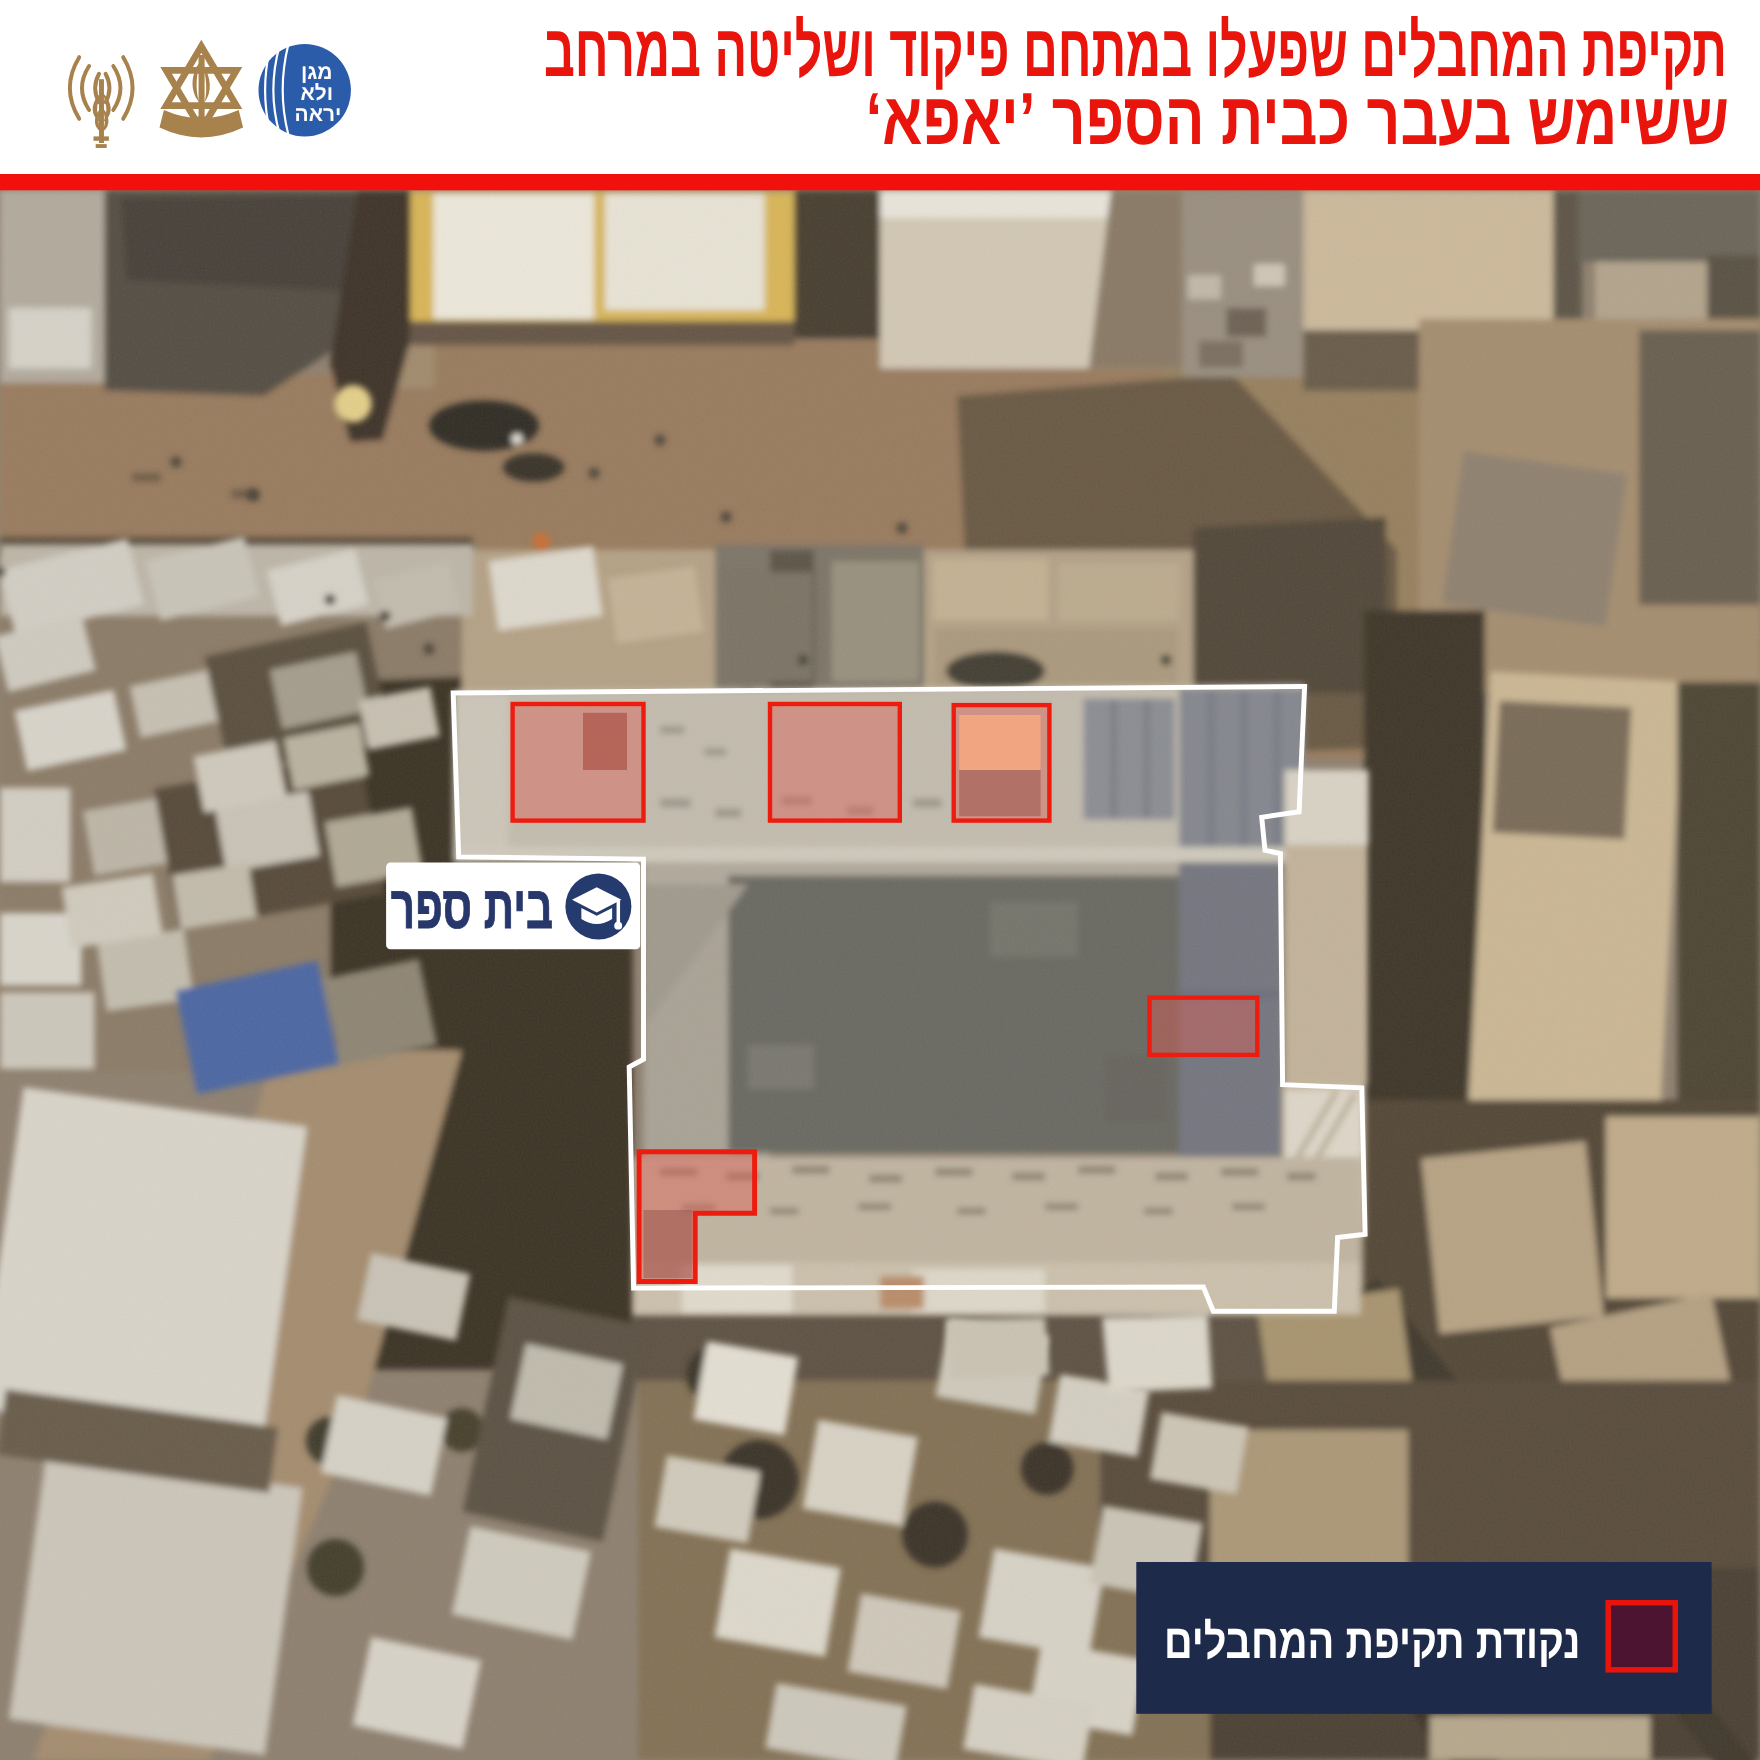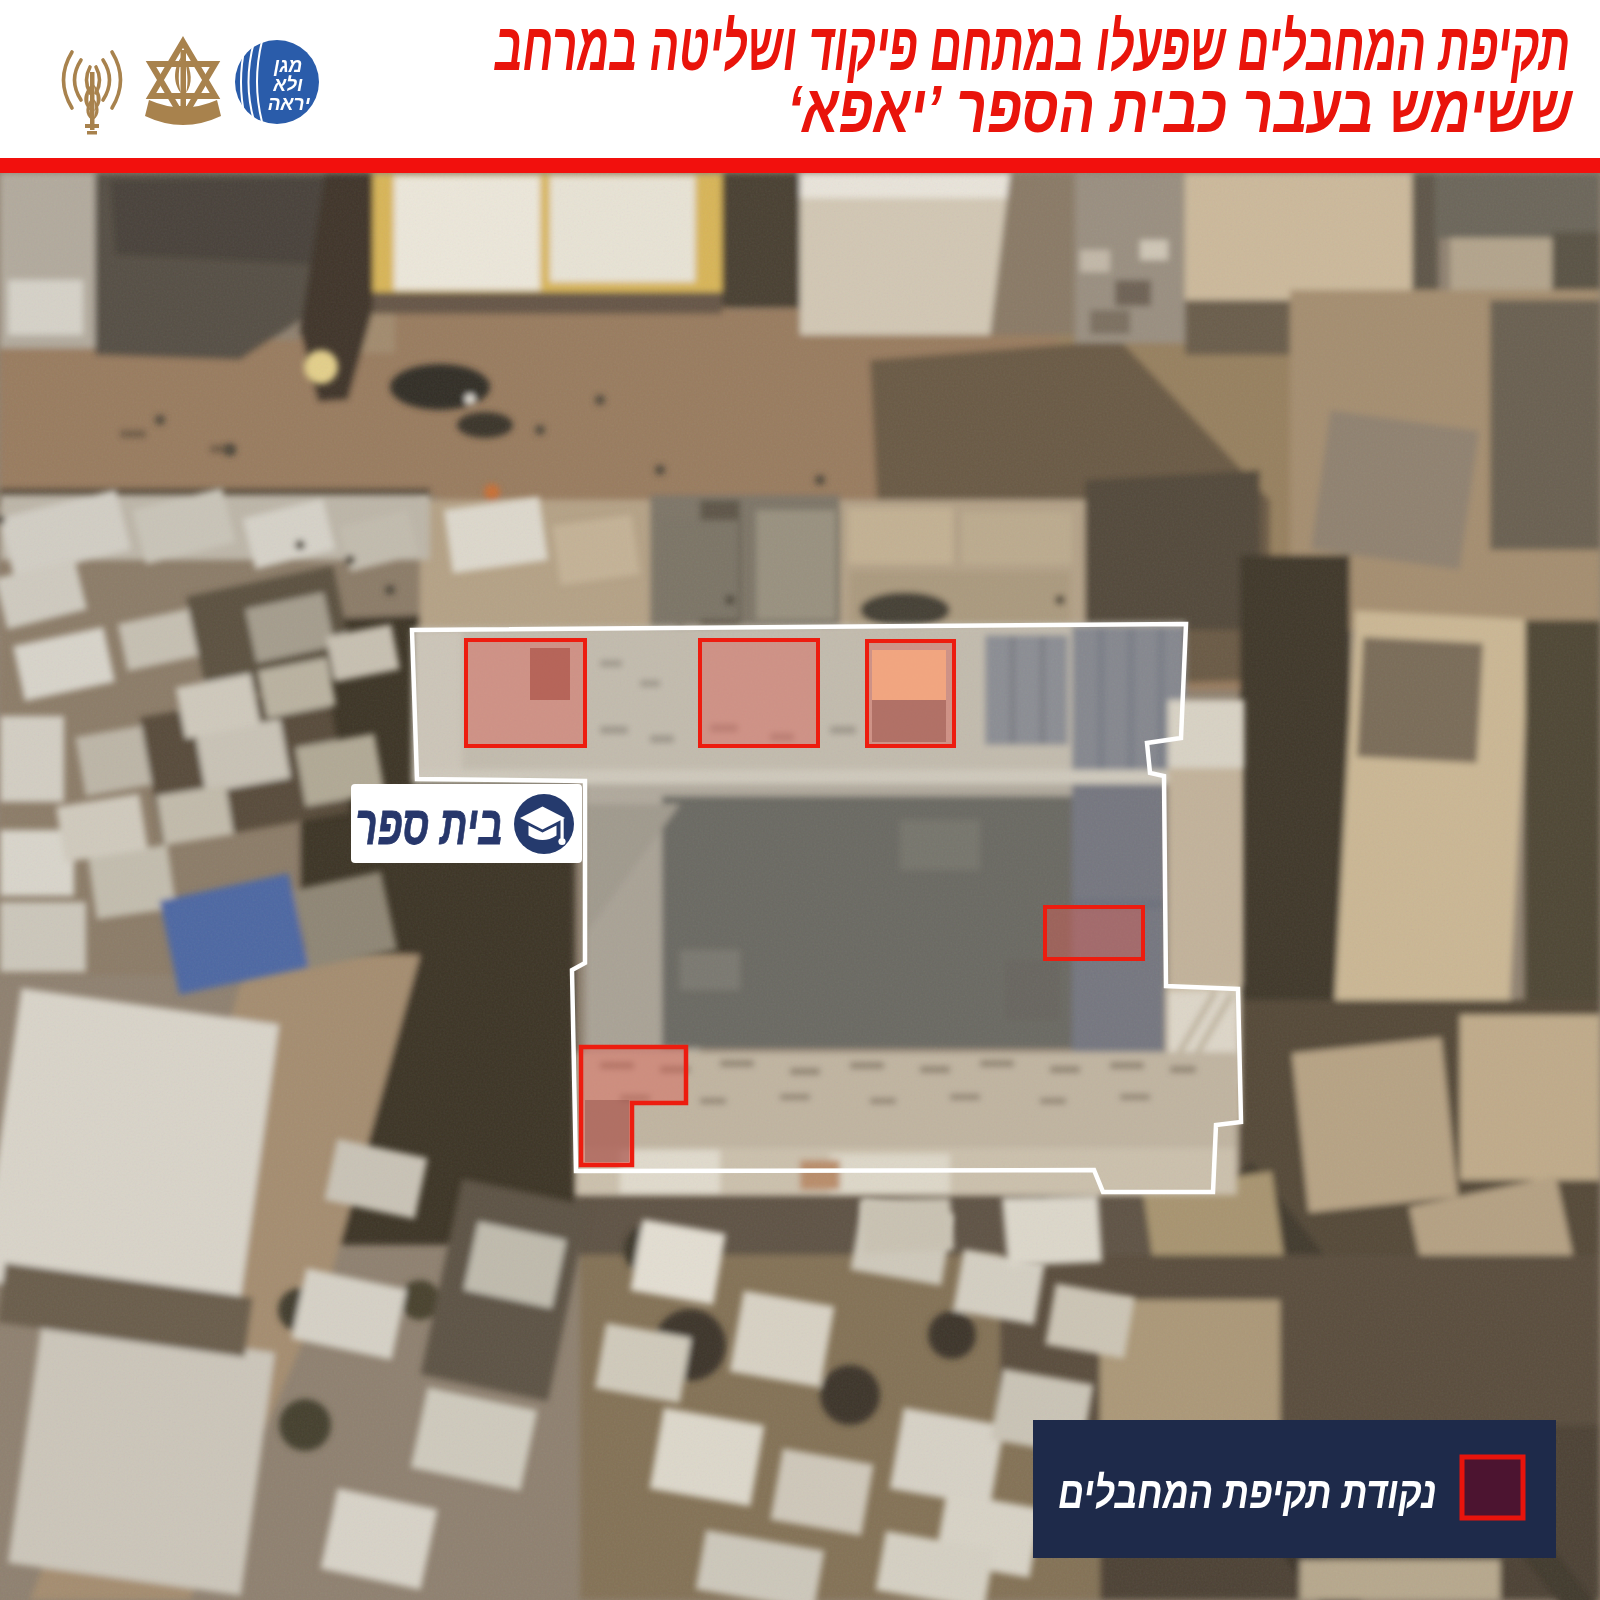--- a/index.html
+++ b/index.html
@@ -1,18 +1,18 @@
 <!DOCTYPE html>
 <html lang="he"><head>
 <meta charset="utf-8">
 <style>
   html,body{margin:0;padding:0;}
   body{width:1600px;height:1600px;overflow:hidden;background:#fff;
        font-family:"Liberation Sans", sans-serif;}
-  #stage{position:relative;width:1600px;height:1600px;font-style:italic;}
+  #stage{position:relative;width:1600px;height:1600px;}
   svg{position:absolute;left:0;top:0;}
   .t{position:absolute;color:#e9140b;font-weight:bold;direction:rtl;
      white-space:nowrap;transform-origin:right top;}
 </style>
 </head>
 <body>
 <div id="stage">
 
 <svg width="1600" height="1600" viewBox="0 0 1600 1600">
   <defs>

